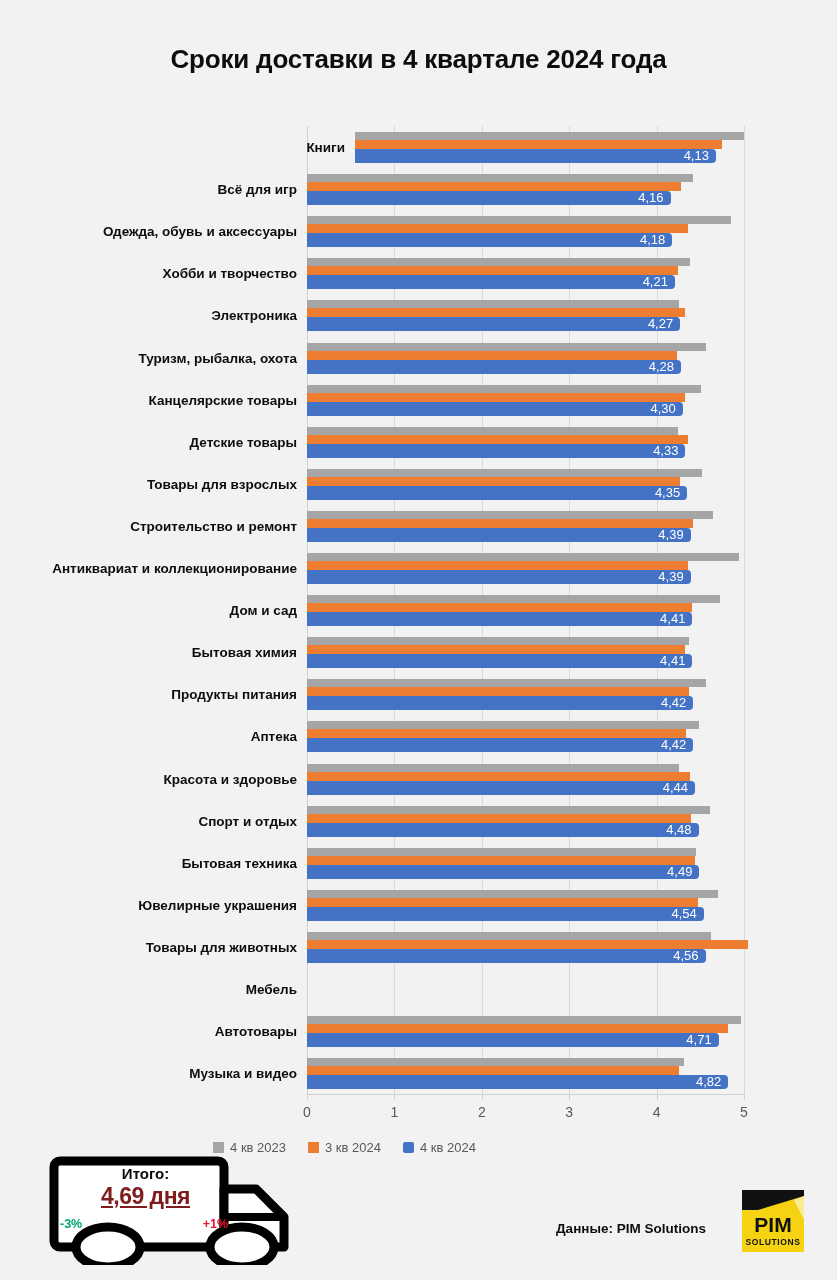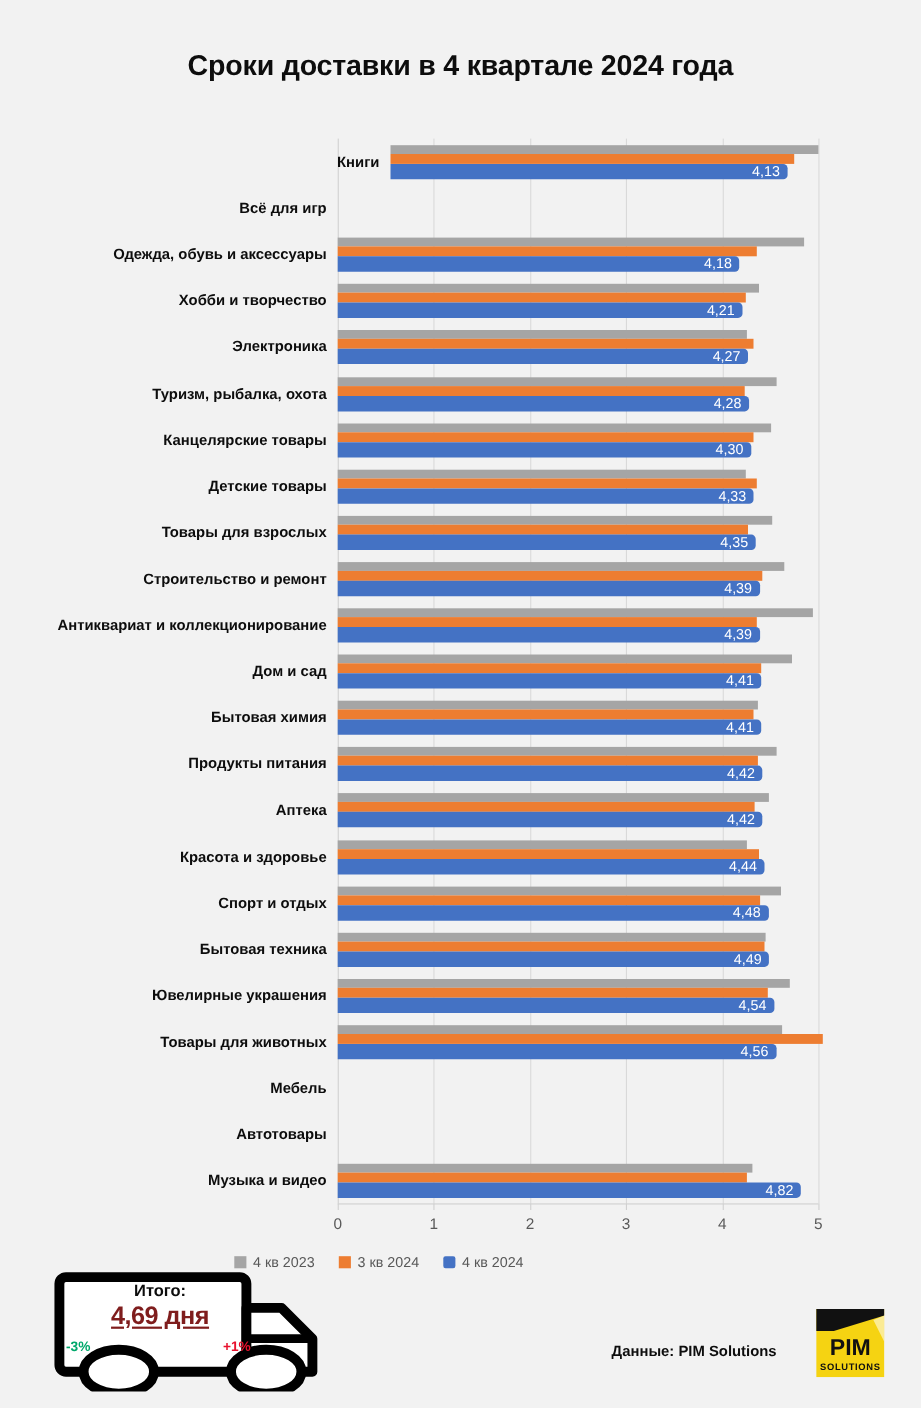--- a/index.html
+++ b/index.html
@@ -252,20 +252,26 @@
         <div class="cat-label">Книги</div>
         <div class="bars">
           <div class="bar bar-gray" title="Книги — 4.45" style="width: 388.93px; background: rgb(165, 165, 165);"></div>
           <div class="bar bar-orange" title="Книги — 4.2" style="width: 367.08px; background: rgb(237, 125, 49);"></div>
           <div class="bar bar-blue" title="Книги — 4.13" style="width: 360.962px; background: rgb(68, 114, 196);"></div>
           <div class="bar-value" style="left: 0px; width: 360.962px;">4,13</div>
         </div>
       </div>
       <div class="cat-row" style="top: 46.1px;">
         <div class="cat-label">Всё для игр</div>
+        <div class="bars">
+          <div class="bar bar-gray" title="Всё для игр — 4.42" style="width: 386.308px; background: rgb(165, 165, 165);"></div>
+          <div class="bar bar-orange" title="Всё для игр — 4.28" style="width: 374.072px; background: rgb(237, 125, 49);"></div>
+          <div class="bar bar-blue" title="Всё для игр — 4.16" style="width: 363.584px; background: rgb(68, 114, 196);"></div>
+          <div class="bar-value" style="left: 0px; width: 363.584px;">4,16</div>
+        </div>
       </div>
       <div class="cat-row" style="top: 88.2px;">
         <div class="cat-label">Одежда, обувь и аксессуары</div>
         <div class="bars">
           <div class="bar bar-gray" title="Одежда, обувь и аксессуары — 4.85" style="width: 423.89px; background: rgb(165, 165, 165);"></div>
           <div class="bar bar-orange" title="Одежда, обувь и аксессуары — 4.36" style="width: 381.064px; background: rgb(237, 125, 49);"></div>
           <div class="bar bar-blue" title="Одежда, обувь и аксессуары — 4.18" style="width: 365.332px; background: rgb(68, 114, 196);"></div>
           <div class="bar-value" style="left: 0px; width: 365.332px;">4,18</div>
         </div>
       </div>
@@ -420,20 +426,26 @@
           <div class="bar bar-orange" title="Товары для животных — 5.05" style="width: 441.37px; background: rgb(237, 125, 49);"></div>
           <div class="bar bar-blue" title="Товары для животных — 4.56" style="width: 398.544px; background: rgb(68, 114, 196);"></div>
           <div class="bar-value" style="left: 0px; width: 398.544px;">4,56</div>
         </div>
       </div>
       <div class="cat-row" style="top: 846px;">
         <div class="cat-label">Мебель</div>
       </div>
       <div class="cat-row" style="top: 888.1px;">
         <div class="cat-label">Автотовары</div>
+        <div class="bars">
+          <div class="bar bar-gray" title="Автотовары — 4.96" style="width: 433.504px; background: rgb(165, 165, 165);"></div>
+          <div class="bar bar-orange" title="Автотовары — 4.82" style="width: 421.268px; background: rgb(237, 125, 49);"></div>
+          <div class="bar bar-blue" title="Автотовары — 4.71" style="width: 411.654px; background: rgb(68, 114, 196);"></div>
+          <div class="bar-value" style="left: 0px; width: 411.654px;">4,71</div>
+        </div>
       </div>
       <div class="cat-row" style="top: 930.2px;">
         <div class="cat-label">Музыка и видео</div>
         <div class="bars">
           <div class="bar bar-gray" title="Музыка и видео — 4.31" style="width: 376.694px; background: rgb(165, 165, 165);"></div>
           <div class="bar bar-orange" title="Музыка и видео — 4.26" style="width: 372.324px; background: rgb(237, 125, 49);"></div>
           <div class="bar bar-blue" title="Музыка и видео — 4.82" style="width: 421.268px; background: rgb(68, 114, 196);"></div>
           <div class="bar-value" style="left: 0px; width: 421.268px;">4,82</div>
         </div>
       </div>

